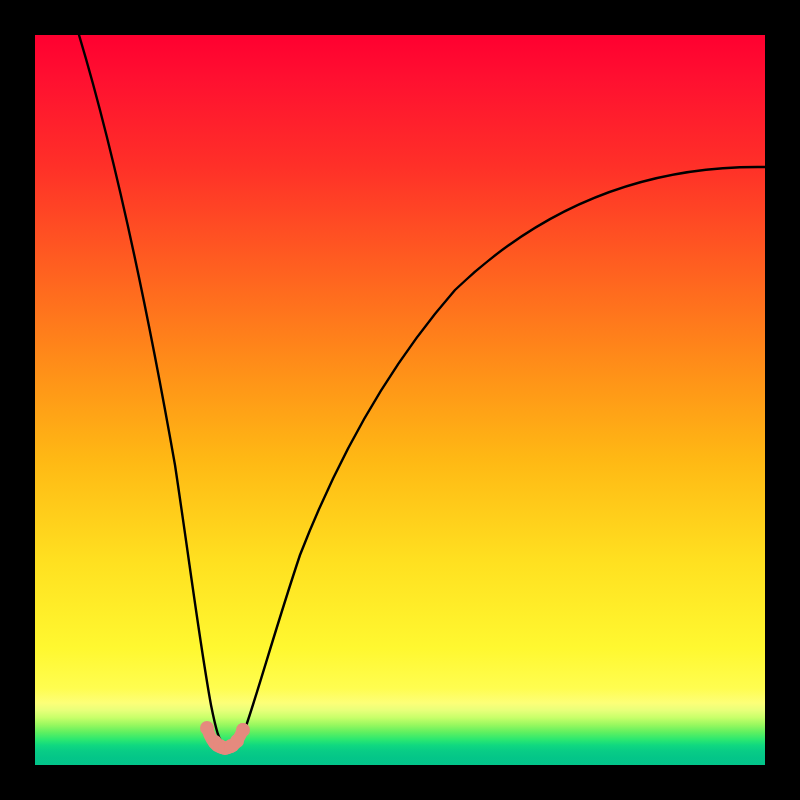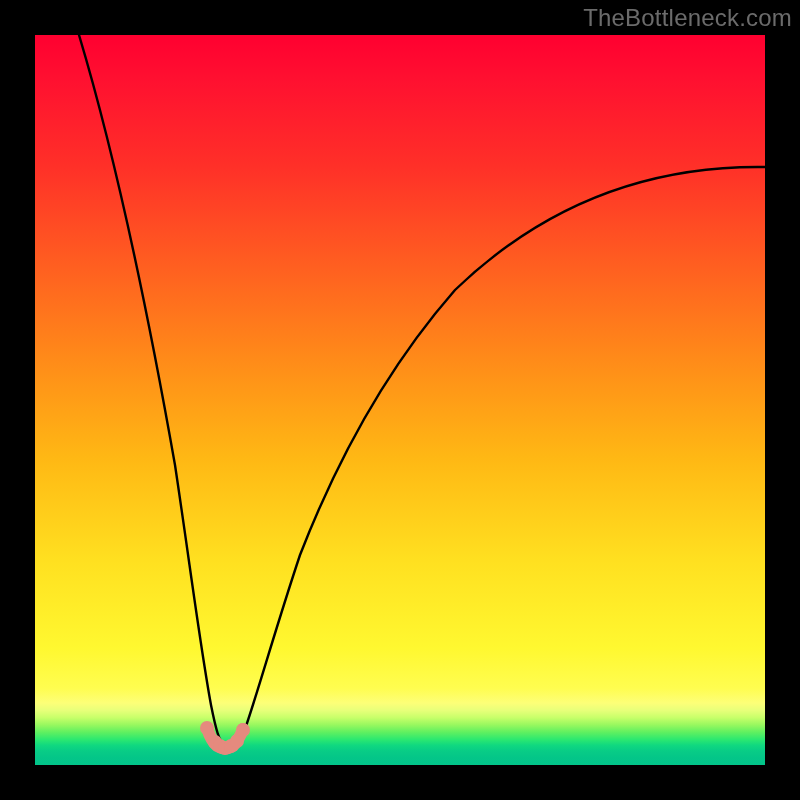--- a/index.html
+++ b/index.html
@@ -69,21 +69,20 @@
     left: 0;
     top: 0;
     width: 730px;
     height: 730px;
   }
 </style>
 </head>
 <body>
 
 <div class="frame">
-  <div class="watermark">TheBottleneck.com</div>
 
   <div class="plot-area">
     <div class="plot-gradient"></div>
 
     <svg class="curve" viewBox="0 0 730 730" preserveAspectRatio="none">
 
       <path d="M 44 0
                C 80 120, 110 260, 140 430
                C 155 530, 165 610, 176 670
                C 181 695, 184 706, 190 712

